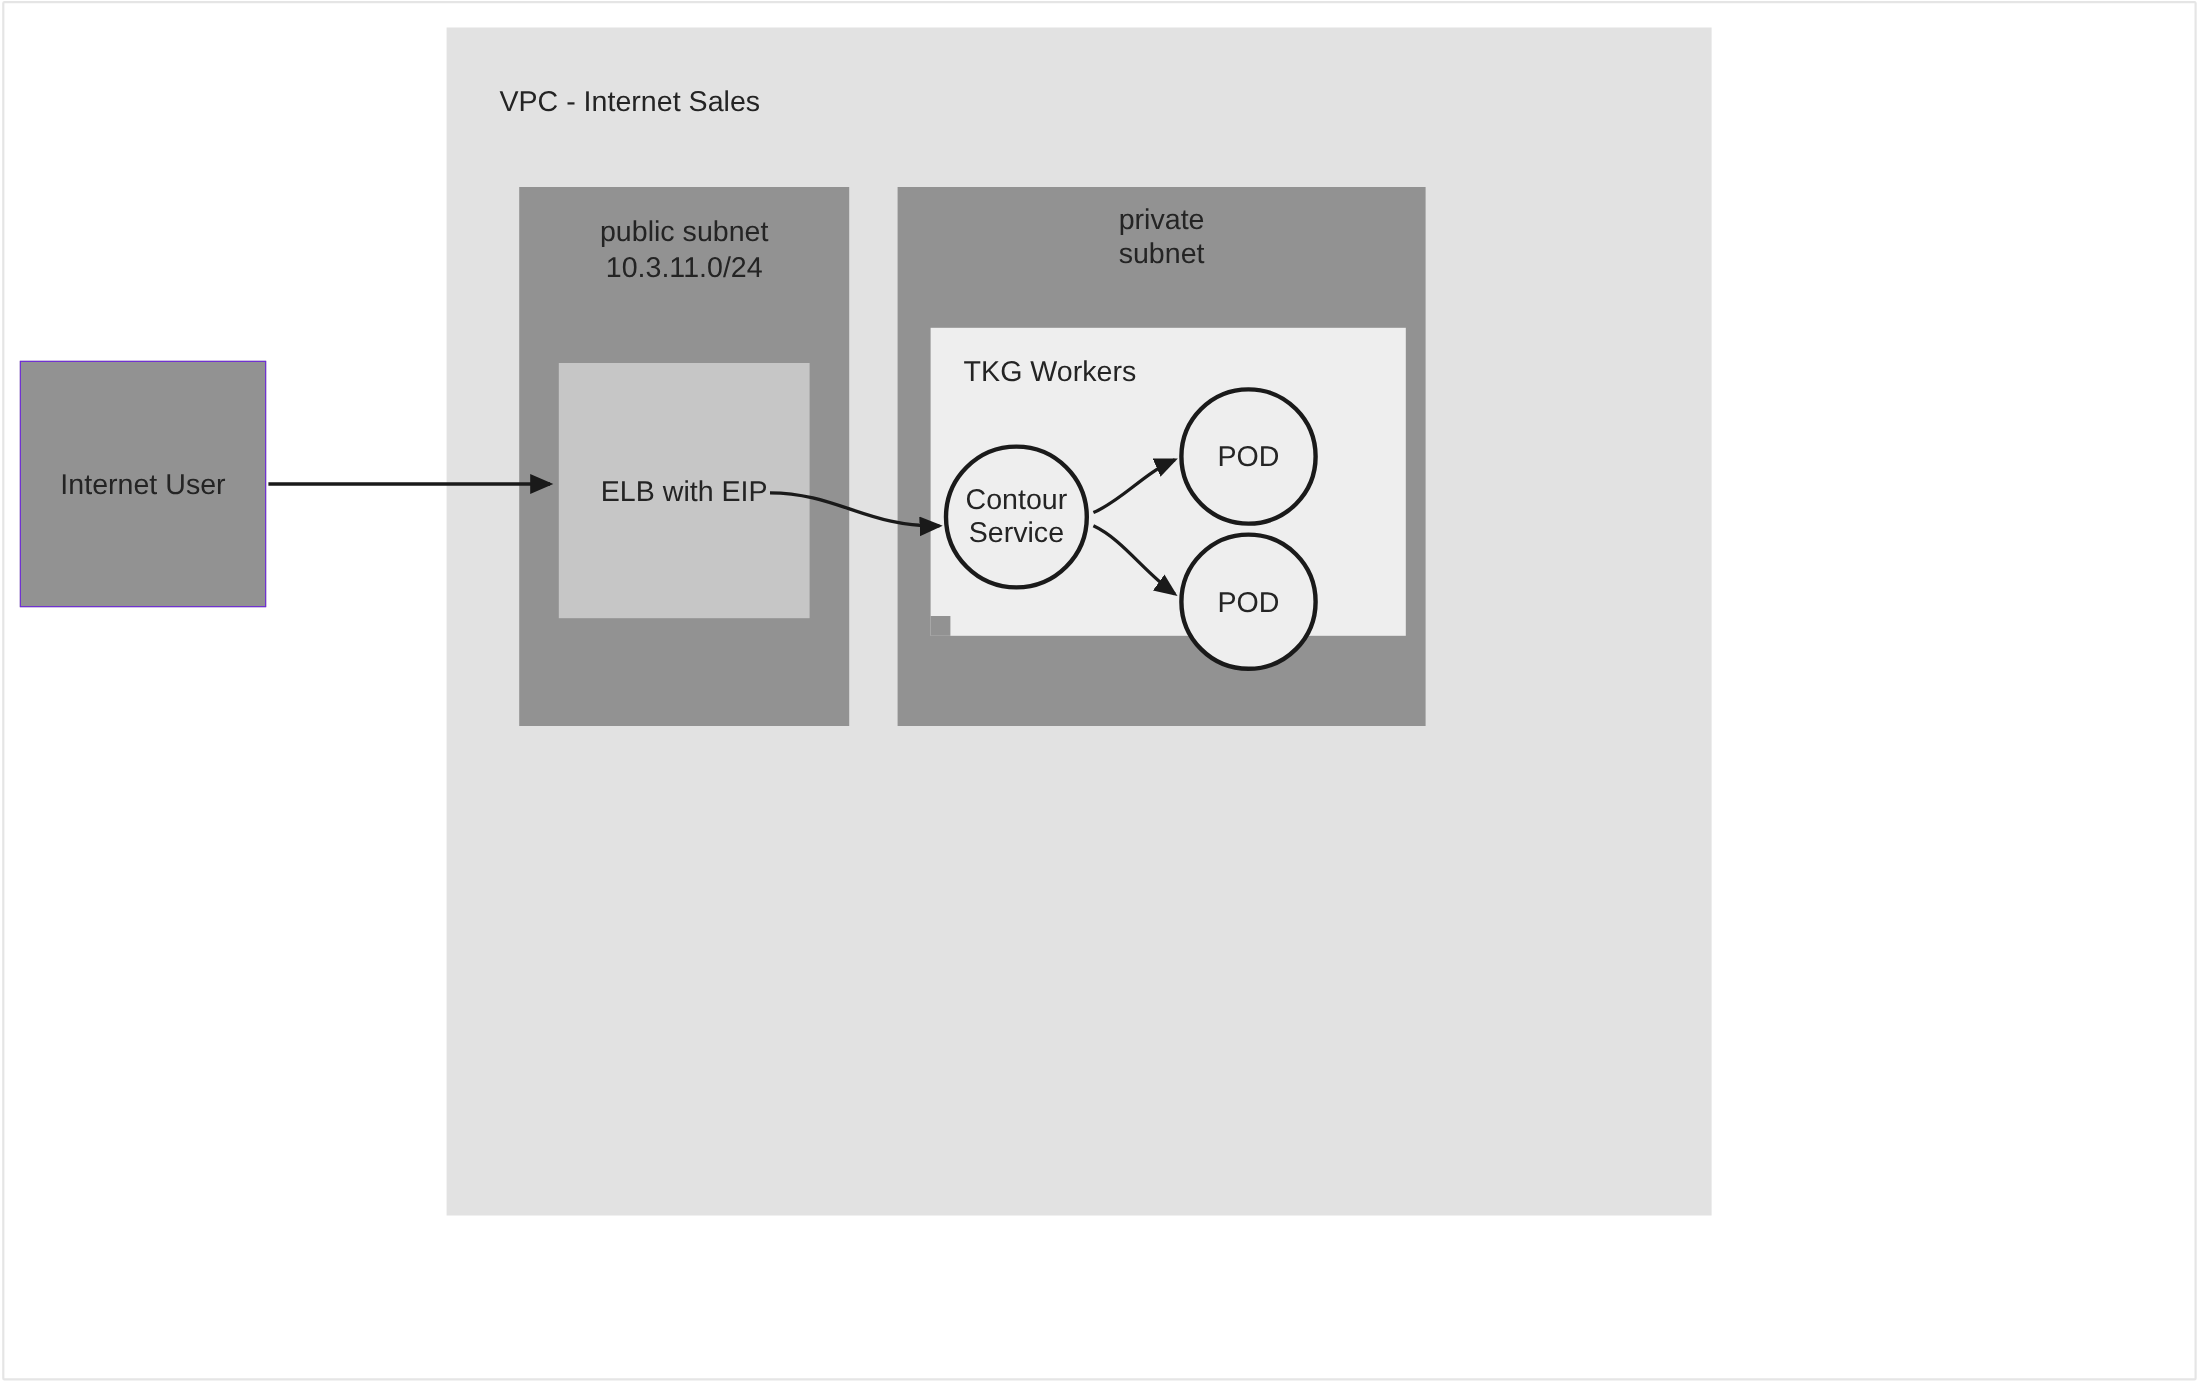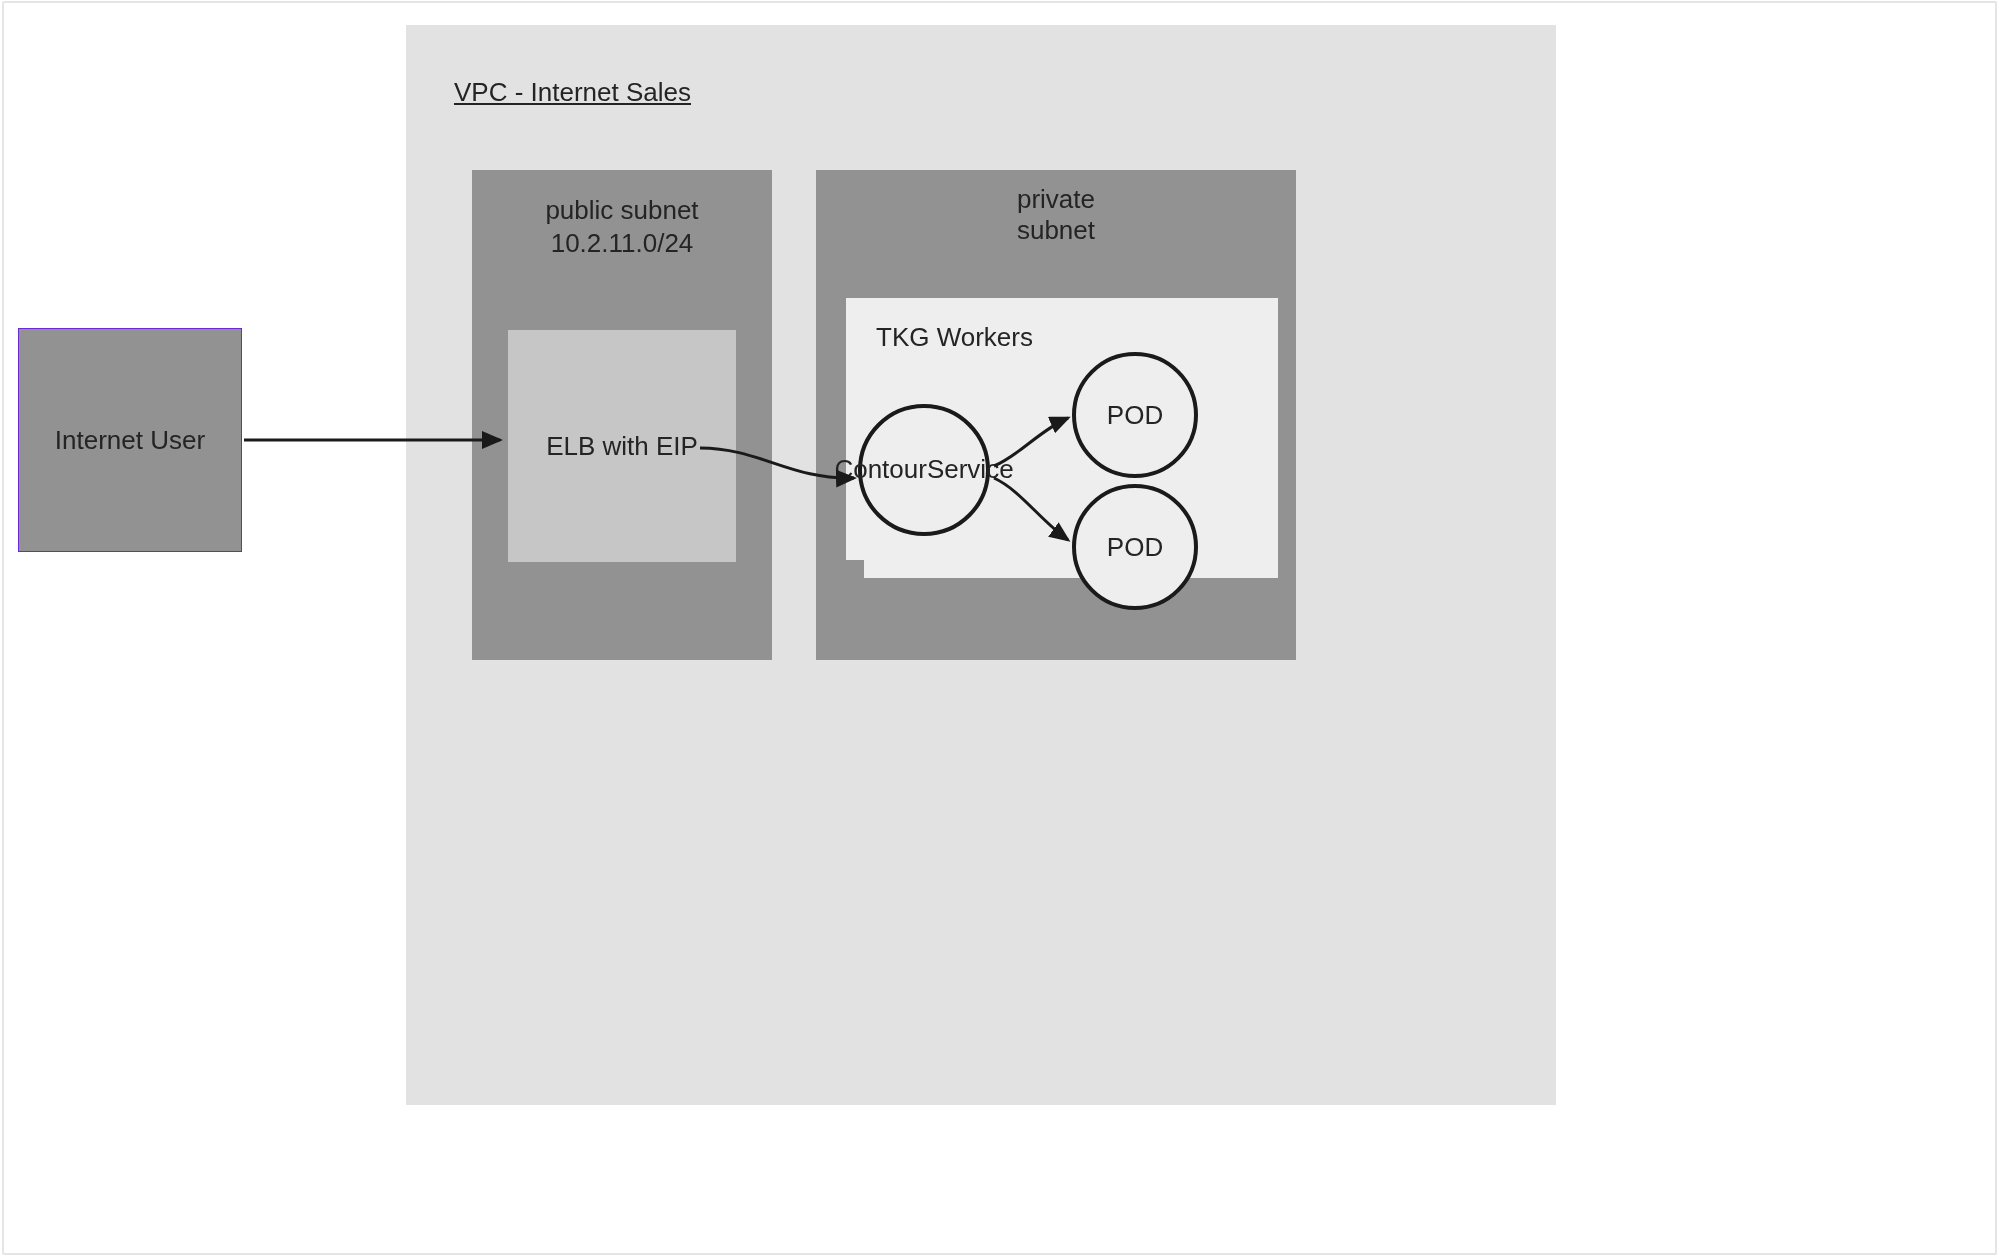--- a/index.html
+++ b/index.html
@@ -39,48 +39,48 @@
 
 <div class="canvas">
 
   <div class="box" style="left:2px; top:1px; width:1995px; height:1254px; border:2px solid #e5e5e5; border-radius:2px;"></div>
 
   <div class="box" style="left:18px; top:328px; width:224px; height:224px; background:#929292; border:1px solid #6d28d9; display:flex; align-items:center; justify-content:center;">
     <span class="label">Internet User</span>
   </div>
 
   <div class="box" style="left:406px; top:25px; width:1150px; height:1080px; background:#e2e2e2;">
-    <div class="label" style="position:absolute; left:48px; top:52px; text-align:left;text-decoration:underline;">VPC - Internet Sales</div>
+    <div class="label" style="position:absolute; left:48px; top:52px; text-align:left;">VPC - Internet Sales</div>
   </div>
 
   <div class="box" style="left:472px; top:170px; width:300px; height:490px; background:#929292;">
     <div style="position:absolute; left:0; top:24px; width:100%; text-align:center; line-height:1.25;">
       <div>public subnet</div>
-      <div>10.2.11.0/24</div>
+      <div>10.3.11.0/24</div>
     </div>
   </div>
 
   <div class="box" style="left:508px; top:330px; width:228px; height:232px; background:#c6c6c6; display:flex; align-items:center; justify-content:center;">
     <span class="label">ELB with EIP</span>
   </div>
 
   <div class="box" style="left:816px; top:170px; width:480px; height:490px; background:#929292;">
     <div style="position:absolute; left:0; top:14px; width:100%; text-align:center; line-height:1.2;">
       <div>private</div>
       <div>subnet</div>
     </div>
   </div>
 
   <div class="box" style="left:846px; top:298px; width:432px; height:280px; background:#eeeeee;">
     <div style="position:absolute; left:30px; top:24px;">TKG Workers</div>
 
     <div style="position:absolute; left:0; bottom:0; width:18px; height:18px; background:#929292;"></div>
   </div>
 
-  <div class="box" style="left:858px; top:404px; width:132px; height:132px; border:4px solid #1a1a1a; border-radius:50%; background:#eeeeee; display:flex; flex-direction:row; align-items:center; justify-content:center; line-height:1.15;">
+  <div class="box" style="left:858px; top:404px; width:132px; height:132px; border:4px solid #1a1a1a; border-radius:50%; background:#eeeeee; display:flex; flex-direction:column; align-items:center; justify-content:center; line-height:1.15;">
     <span>Contour</span>
     <span>Service</span>
   </div>
 
   <div class="box" style="left:1072px; top:352px; width:126px; height:126px; border:4px solid #1a1a1a; border-radius:50%; background:#eeeeee; display:flex; align-items:center; justify-content:center;">
     <span>POD</span>
   </div>
 
   <div class="box" style="left:1072px; top:484px; width:126px; height:126px; border:4px solid #1a1a1a; border-radius:50%; background:#eeeeee; display:flex; align-items:center; justify-content:center;">
     <span>POD</span>

